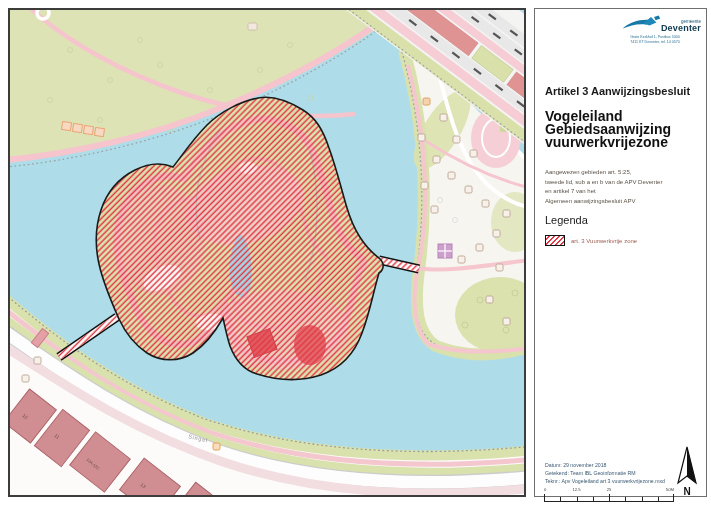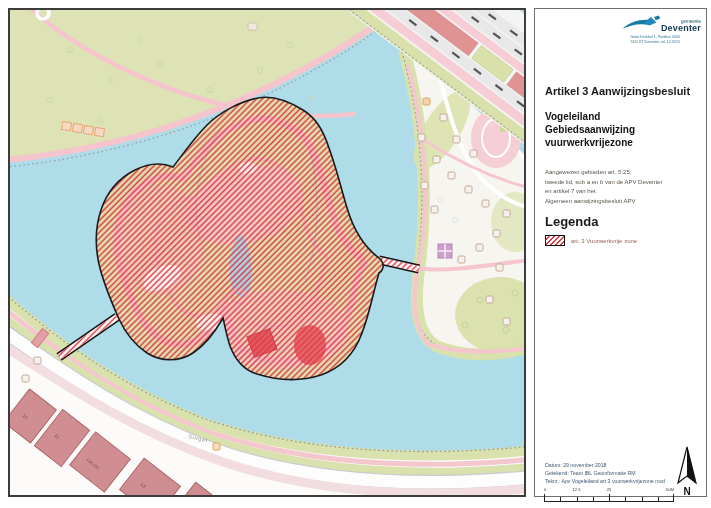--- a/index.html
+++ b/index.html
@@ -12,23 +12,23 @@
   
   .panel{position:absolute;left:534px;top:8px;width:173px;height:489px;
          border:1px solid #6f6f6f;box-sizing:border-box;background:#ffffff;}
   .logo{position:absolute;top:6px;right:5px;width:92px;text-align:right;}
   .logo-row{display:flex;align-items:flex-end;justify-content:flex-end;gap:0;}
   .logo-text{line-height:1;}
   .logo-gemeente{font-size:4.5px;color:#14506e;display:block;}
   .logo-deventer{font-size:9px;font-weight:bold;color:#103a50;display:block;letter-spacing:.2px;}
   .logo-addr{font-size:3.6px;color:#2a6f93;line-height:1.3;margin-top:2px;text-align:center;}
   .doc-title{position:absolute;left:10px;top:76px;font-size:11px;font-weight:bold;color:#1a1a1a;}
-  .doc-subject{position:absolute;left:10px;top:101px;font-size:10px;font-weight:bold;color:#111;line-height:13px;}
+  .doc-subject{position:absolute;left:10px;top:101px;font-size:14px;font-weight:bold;color:#111;line-height:13px;}
   .designation{position:absolute;left:10px;top:159px;font-size:6px;color:#5c5349;line-height:9.5px;}
-  .legend-heading{position:absolute;left:10px;top:205px;font-size:13px;font-weight:bold;color:#1a1a1a;}
+  .legend-heading{position:absolute;left:10px;top:205px;font-size:11px;font-weight:normal;color:#1a1a1a;}
   .legend-item{position:absolute;left:10px;top:226px;display:flex;align-items:center;gap:6px;}
   .legend-swatch{width:20px;height:11px;border:1.4px solid #111;box-sizing:border-box;
      background:repeating-linear-gradient(-45deg,#ffffff 0,#ffffff 2px,#e23a44 2px,#e23a44 3.5px);}
   .legend-label{font-size:6px;color:#9c5f55;}
   .footer{position:absolute;left:10px;top:452px;font-size:5.2px;color:#3c5a74;line-height:8px;}
   .scalebar{position:absolute;left:9px;top:478px;width:130px;height:17px;}
   .sb-labels{position:relative;height:6px;font-size:4.2px;color:#444;}
   .sb-labels span{position:absolute;top:0;}
   .sb-l0{left:0;}
   .sb-l1{left:25%;transform:translateX(-50%);}

